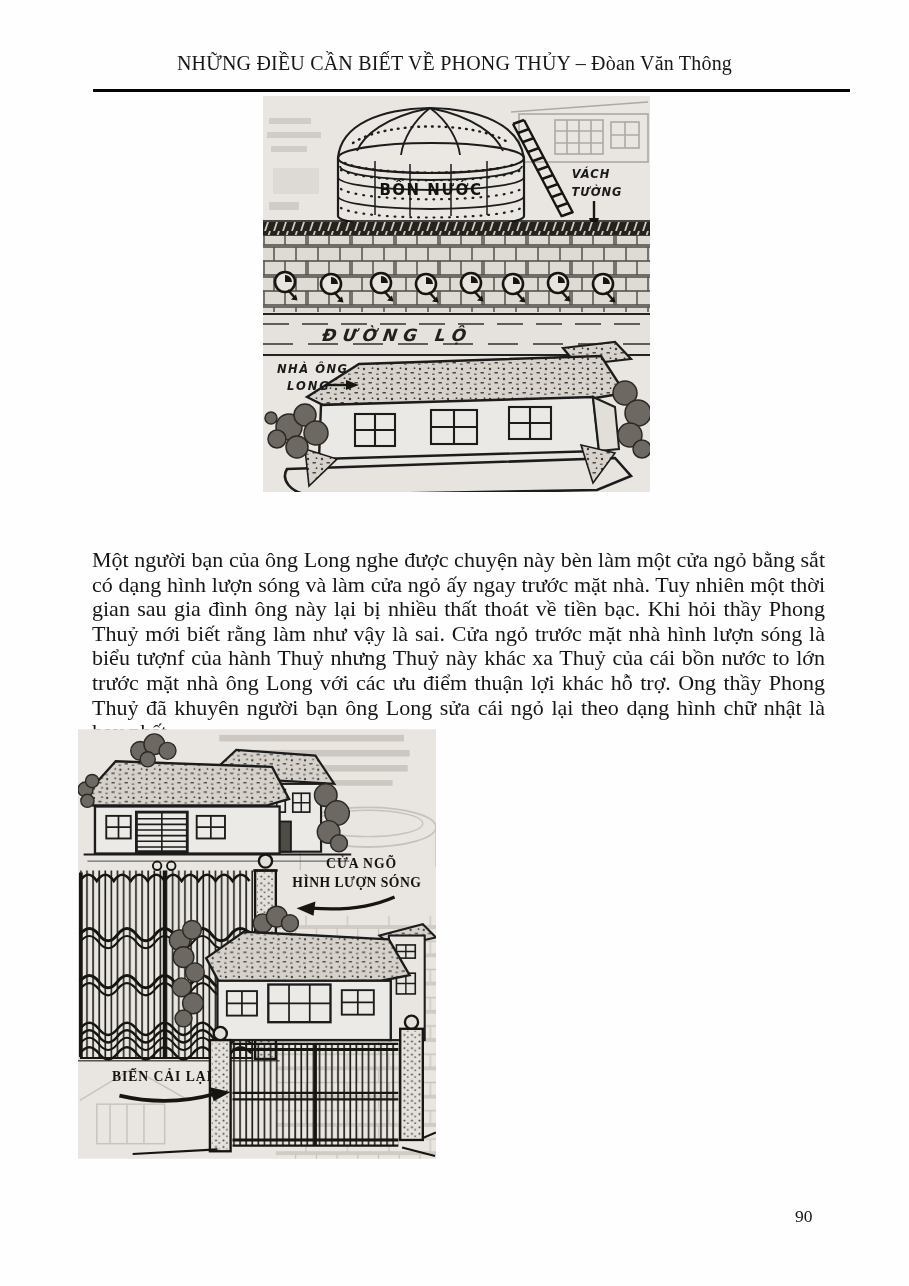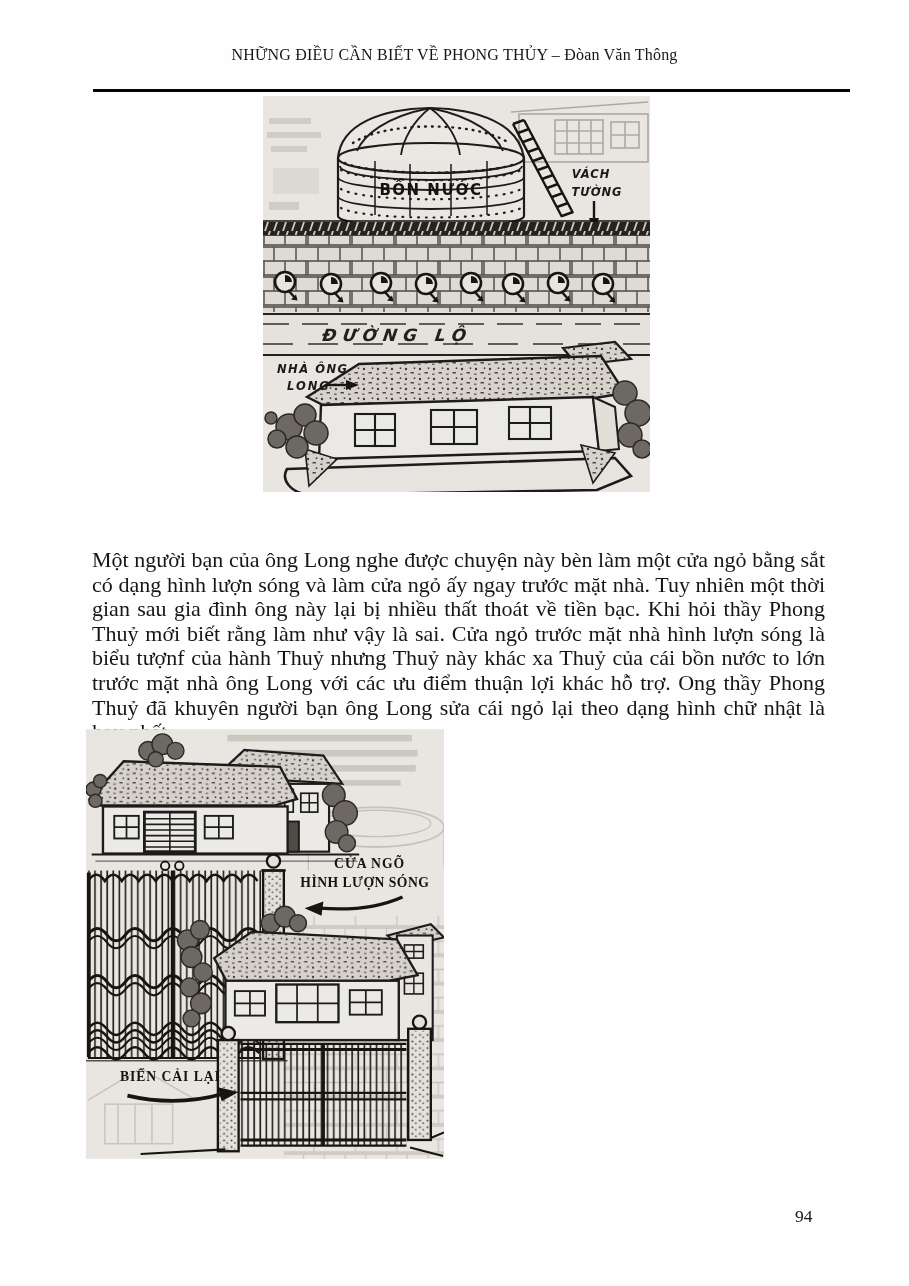--- a/index.html
+++ b/index.html
@@ -1,30 +1,30 @@
 <!DOCTYPE html>
 <html><head>
 <meta charset="utf-8">
 <style>
   html,body{margin:0;padding:0;background:#ffffff;}
   .page{
     position:relative; width:909px; height:1286px; background:#fefefe;
     font-family:"Liberation Serif", serif; color:#161616; overflow:hidden;
   }
   .header-title{
-    position:absolute; left:0; top:46px; width:100%;
-    text-align:center; font-size:16px; letter-spacing:0.2px;
+    position:absolute; left:0; top:52px; width:100%;
+    text-align:center; font-size:20px; letter-spacing:0.2px;
   }
   .header-rule{
     position:absolute; left:93px; top:89px; width:757px; height:3px;
     background:#050505;
   }
   .figure{ position:absolute; }
   .fig1{ left:263px; top:96px; width:387px; height:396px; }
-  .fig2{ left:86px; top:716px; width:358px; height:456px; }
+  .fig2{ left:78px; top:716px; width:358px; height:456px; }
   .figure svg{ display:block; width:100%; height:100%; }
   .body-paragraph{
     position:absolute; left:92px; top:548px; width:733px;
     font-size:22px; line-height:24.6px; text-align:justify;
   }
   .page-number{
     position:absolute; left:795px; top:1206px; font-size:17.5px;
   }
   .hand{ font-family:"DejaVu Sans", sans-serif; font-weight:bold; font-style:italic; }
   .printcap{ font-family:"Liberation Serif", serif; font-weight:bold; }
@@ -341,14 +341,14 @@
     </g>
 
     <g>
       <text class="printcap" x="36" y="373" font-size="14.5" fill="#15130f" letter-spacing="1">BIẾN CẢI LẠI</text>
       <path d="M44,389 Q96,401 146,387" stroke="#17150f" stroke-width="4" fill="none"></path>
       <path d="M140,380 L144,395 L162,385 Z" fill="#17150f"></path>
     </g>
   </svg>
   </div>
 
-  <div class="page-number">94</div>
+  <div class="page-number">90</div>
 </div>
 
 </body></html>

